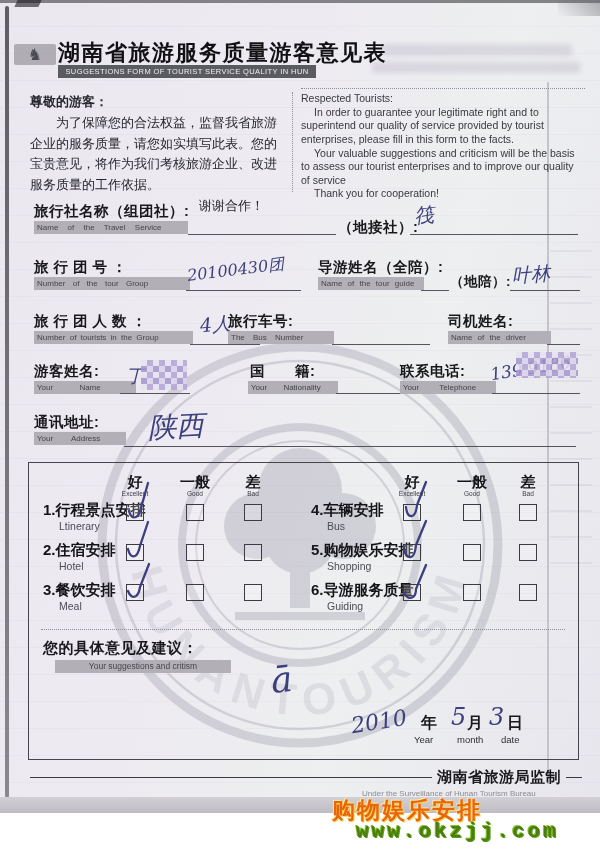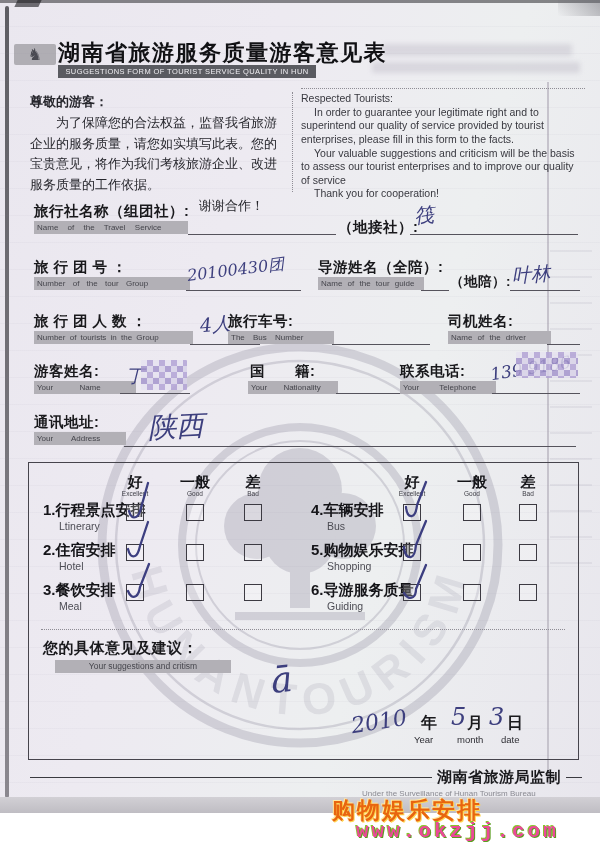--- a/index.html
+++ b/index.html
@@ -229,14 +229,14 @@
   <div class="abs" style="left:566px;top:777px;width:16px;border-top:1.6px solid #3a3a40;"></div>
   <div class="abs" style="left:362px;top:789px;font-size:8px;color:#8a8a92;white-space:nowrap;">Under the Surveillance of Hunan Tourism Bureau</div>
 </div>
 
 <div class="abs" style="left:0;top:797px;width:600px;height:16px;background:linear-gradient(180deg,#d2d0d5,#bfbdc3);"></div>
 <div class="abs" style="left:0;top:813px;width:600px;height:36px;background:#ffffff;"></div>
 
 <div class="abs" style="left:332px;top:795px;font-size:23px;font-weight:900;letter-spacing:2px;color:#e8650f;
             text-shadow:1px 1px 0 #ffd54f,-1px -1px 0 #ffe9a0;white-space:nowrap;">购物娱乐安排</div>
 <div class="abs" style="left:356px;top:820px;font-size:21px;font-weight:bold;letter-spacing:3px;
-            font-family:'Liberation Mono',monospace;color:#ec4899;
+            font-family:'Liberation Mono',monospace;color:#4d7c0f;
             text-shadow:1px 1px 0 #5a9e1f,-1px -1px 0 #86c52a;white-space:nowrap;">www.okzjj.com</div>
 
 </body></html>

